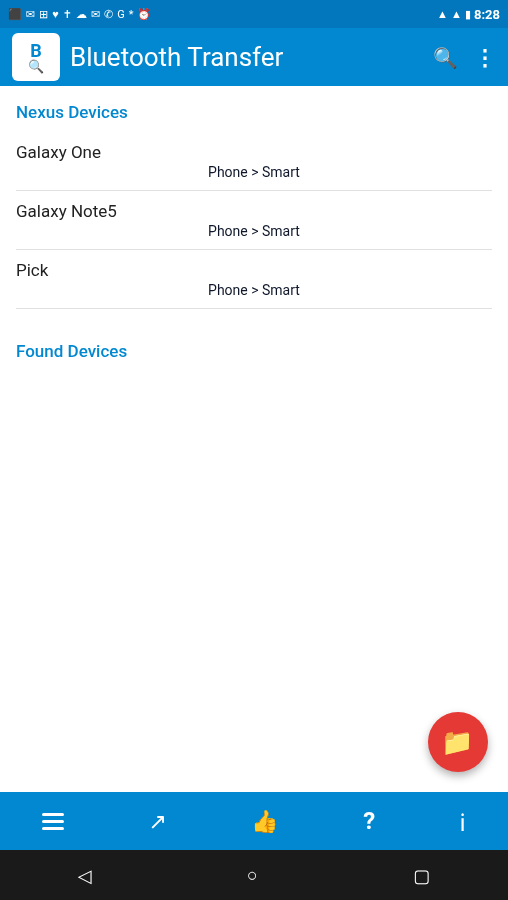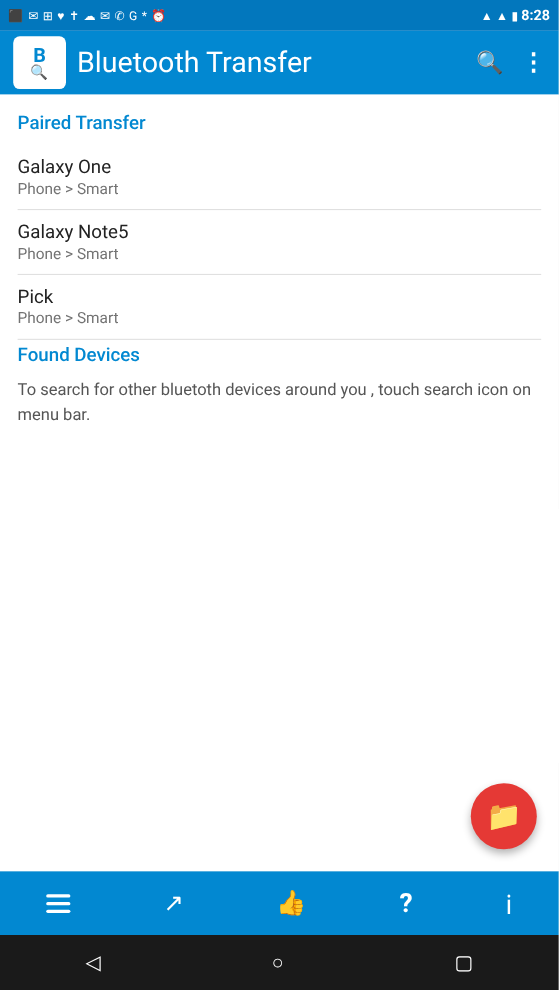--- a/index.html
+++ b/index.html
@@ -138,25 +138,26 @@
 
     .device-name {
       font-size: 17px;
       color: #222;
       font-weight: 400;
       margin-bottom: 2px;
     }
 
     .device-type {
       font-size: 14px;
-      color: #737373;
+      color: #0f172a;
+      text-align: center;
     }
 
     .found-devices-section {
-      margin-top: 4px;
+      margin-top: 32px;
     }
 
     .found-instruction {
       color: #555;
       font-size: 15px;
       line-height: 1.5;
       margin-top: 10px;
     }
 
     
@@ -275,41 +276,40 @@
   <div class="top-bar-actions">
     <span class="top-bar-icon search-symbol"></span>
     <span class="top-bar-icon more-vert"></span>
   </div>
 </div>
 
 <div class="main-content">
 
 
   <div class="device-list">
-    <div class="section-title">Paired Transfer</div>
+    <div class="section-title">Nexus Devices</div>
 
     <div class="device-item">
       <div class="device-name">Galaxy One</div>
       <div class="device-type">Phone &gt; Smart</div>
     </div>
 
     <div class="device-item">
       <div class="device-name">Galaxy Note5</div>
       <div class="device-type">Phone &gt; Smart</div>
     </div>
 
     <div class="device-item">
       <div class="device-name">Pick</div>
       <div class="device-type">Phone &gt; Smart</div>
     </div>
   </div>
 
   <div class="found-devices-section">
     <div class="section-title">Found Devices</div>
-    <p class="found-instruction">To search for other bluetoth devices around you , touch search icon on menu bar.</p>
   </div>
 
   <div class="fab">
     <span class="fab-icon folder-icon"></span>
   </div>
 
 </div>
 
 <div class="bottom-nav">
   <div class="bottom-nav-item">

